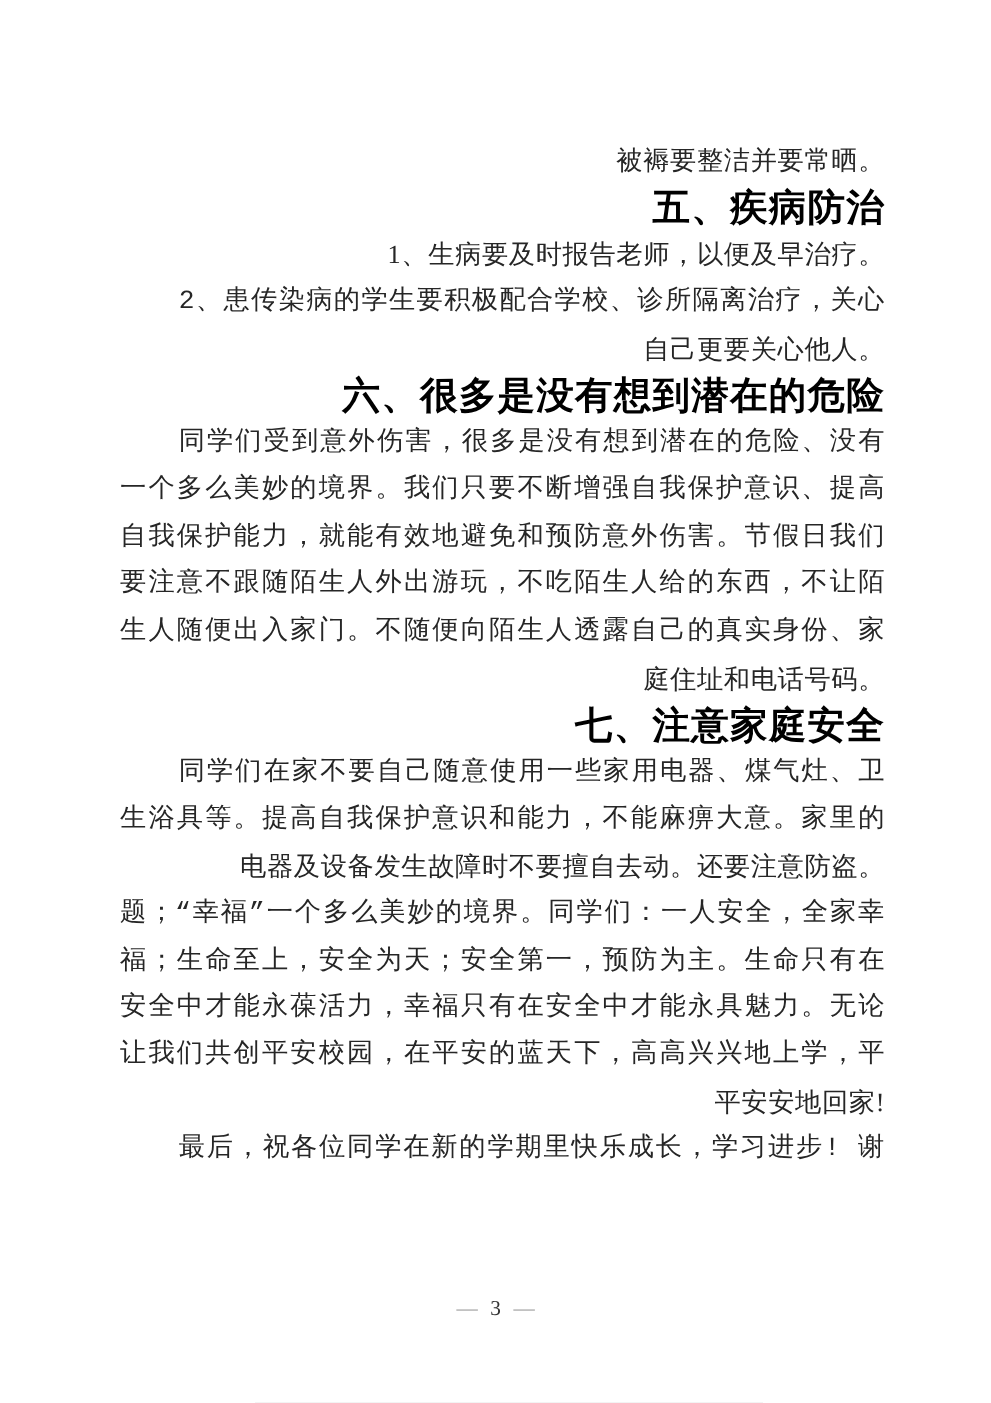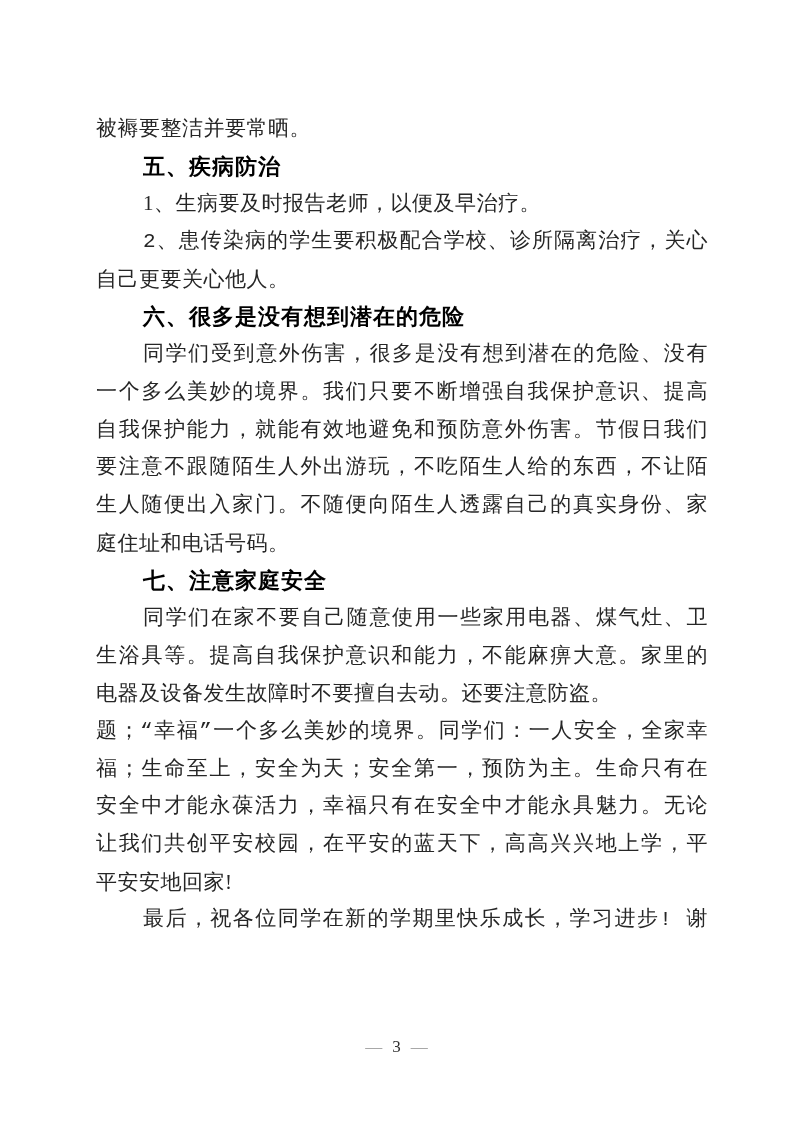--- a/index.html
+++ b/index.html
@@ -19,34 +19,35 @@
     top: 110px;
     width: 612px;
   }
   .line {
     height: 37.7px;
     line-height: 37.7px;
     font-size: 21px;
     color: #262626;
     overflow: hidden;
     letter-spacing: 0.5px;
+    text-align: right;
   }
   .line.justify {
     text-align: justify;
     text-align-last: justify;
     text-justify: inter-character;
     font-family: Liberation Mono, monospace;
   }
   .line.indent {
     text-indent: 47px;
   }
   .line.heading {
     font-family: "Liberation Sans", "DejaVu Sans", sans-serif;
     font-weight: 700;
-    font-size: 22px;
+    font-size: 30px;
     color: #000000;
     letter-spacing: 1px;
   }
   .footer {
     position: absolute;
     left: 0;
     right: 0;
     top: 1033px;
     height: 26px;
     display: flex;

